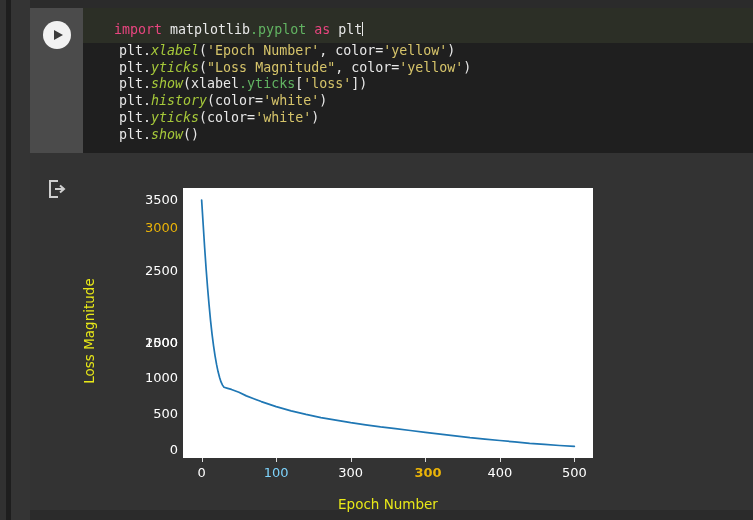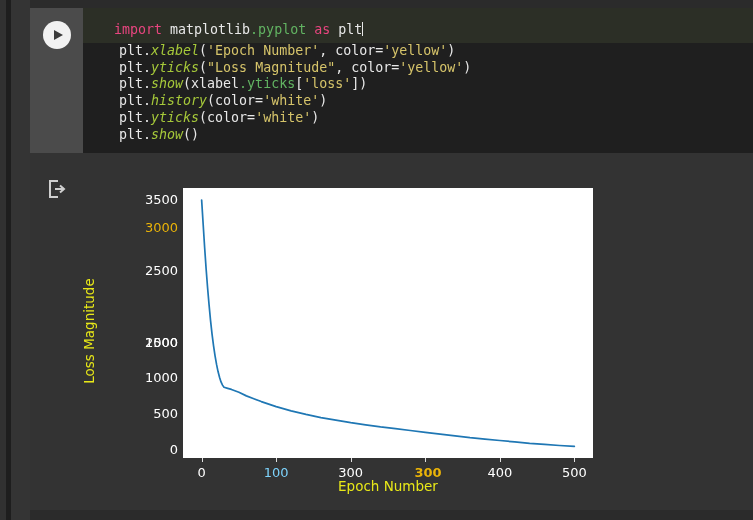--- a/index.html
+++ b/index.html
@@ -194,21 +194,21 @@
     top: 0;
     width: 1px;
     height: 4px;
     background: #ffffff;
     opacity: .85;
   }
 
   .xlabel {
     position: absolute;
     left: 133px;
-    top: 310px;
+    top: 328px;
     width: 410px;
     text-align: center;
     font-family: "DejaVu Sans", sans-serif;
     font-size: 13.5px;
     color: #e8e818;
   }
   .ylabel {
     position: absolute;
     left: -31px;
     top: 155px;

